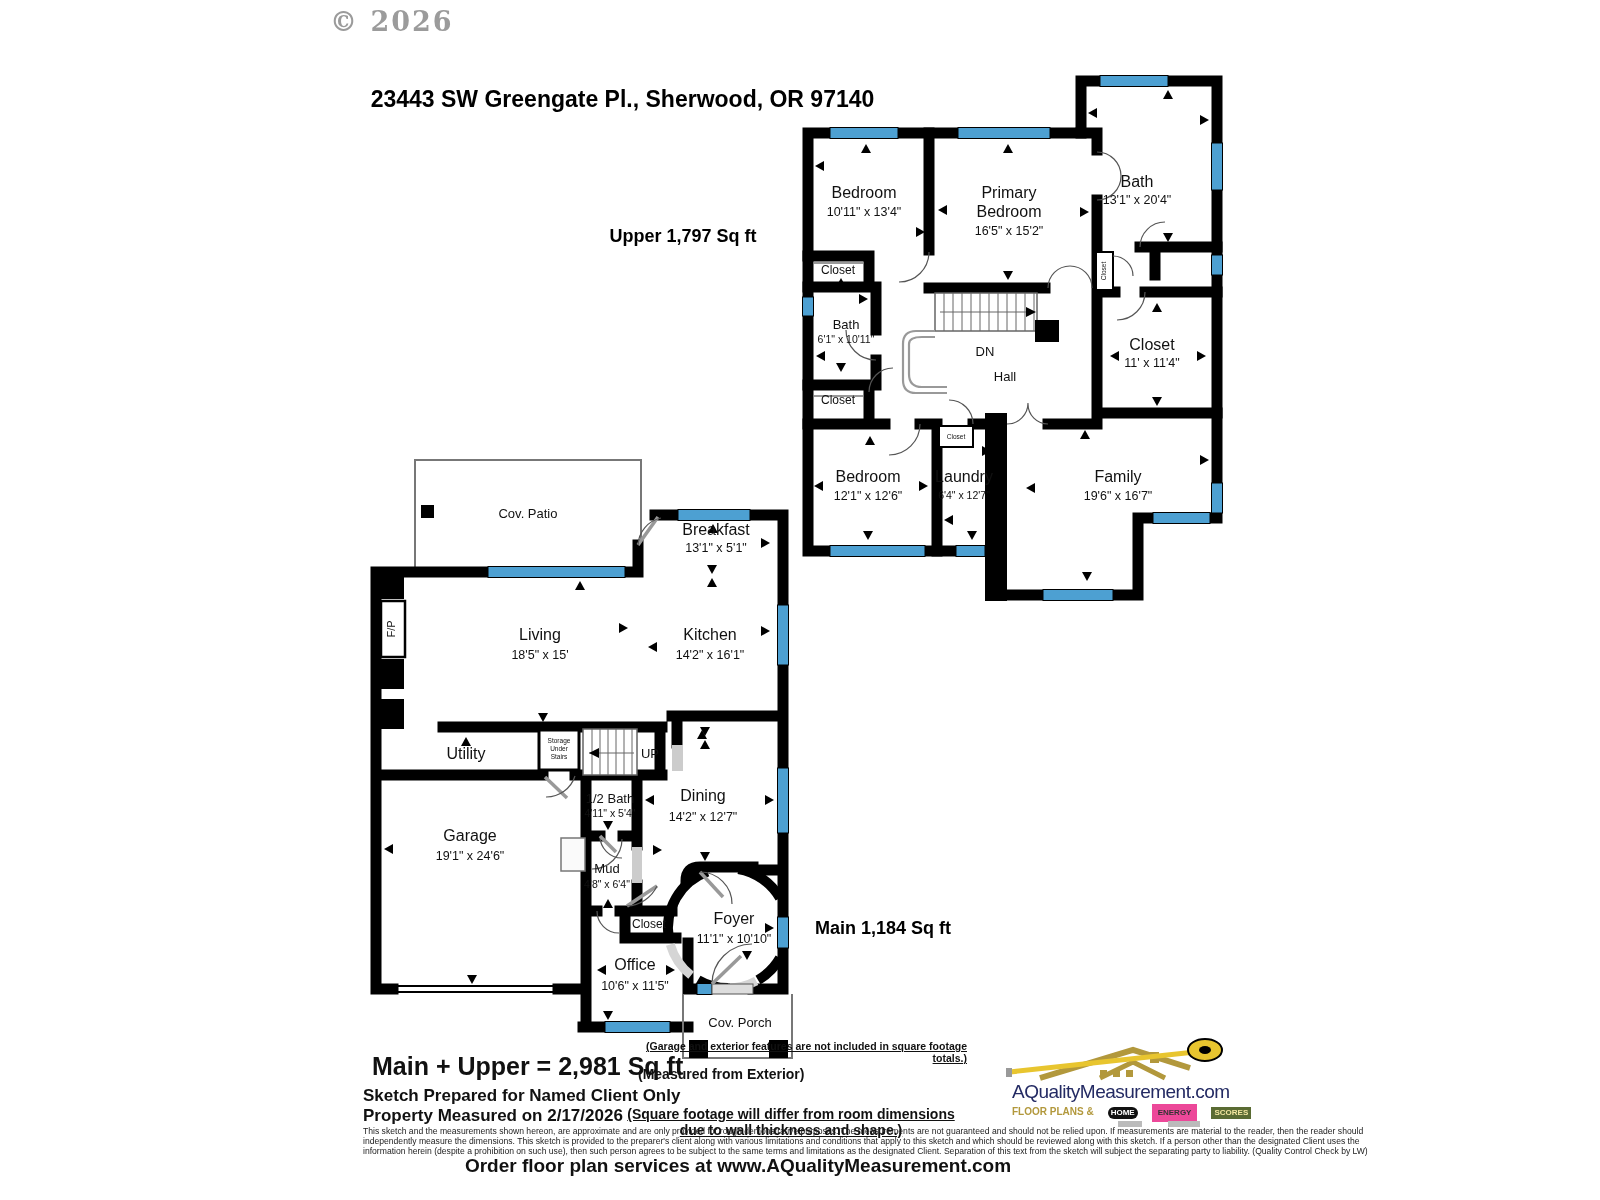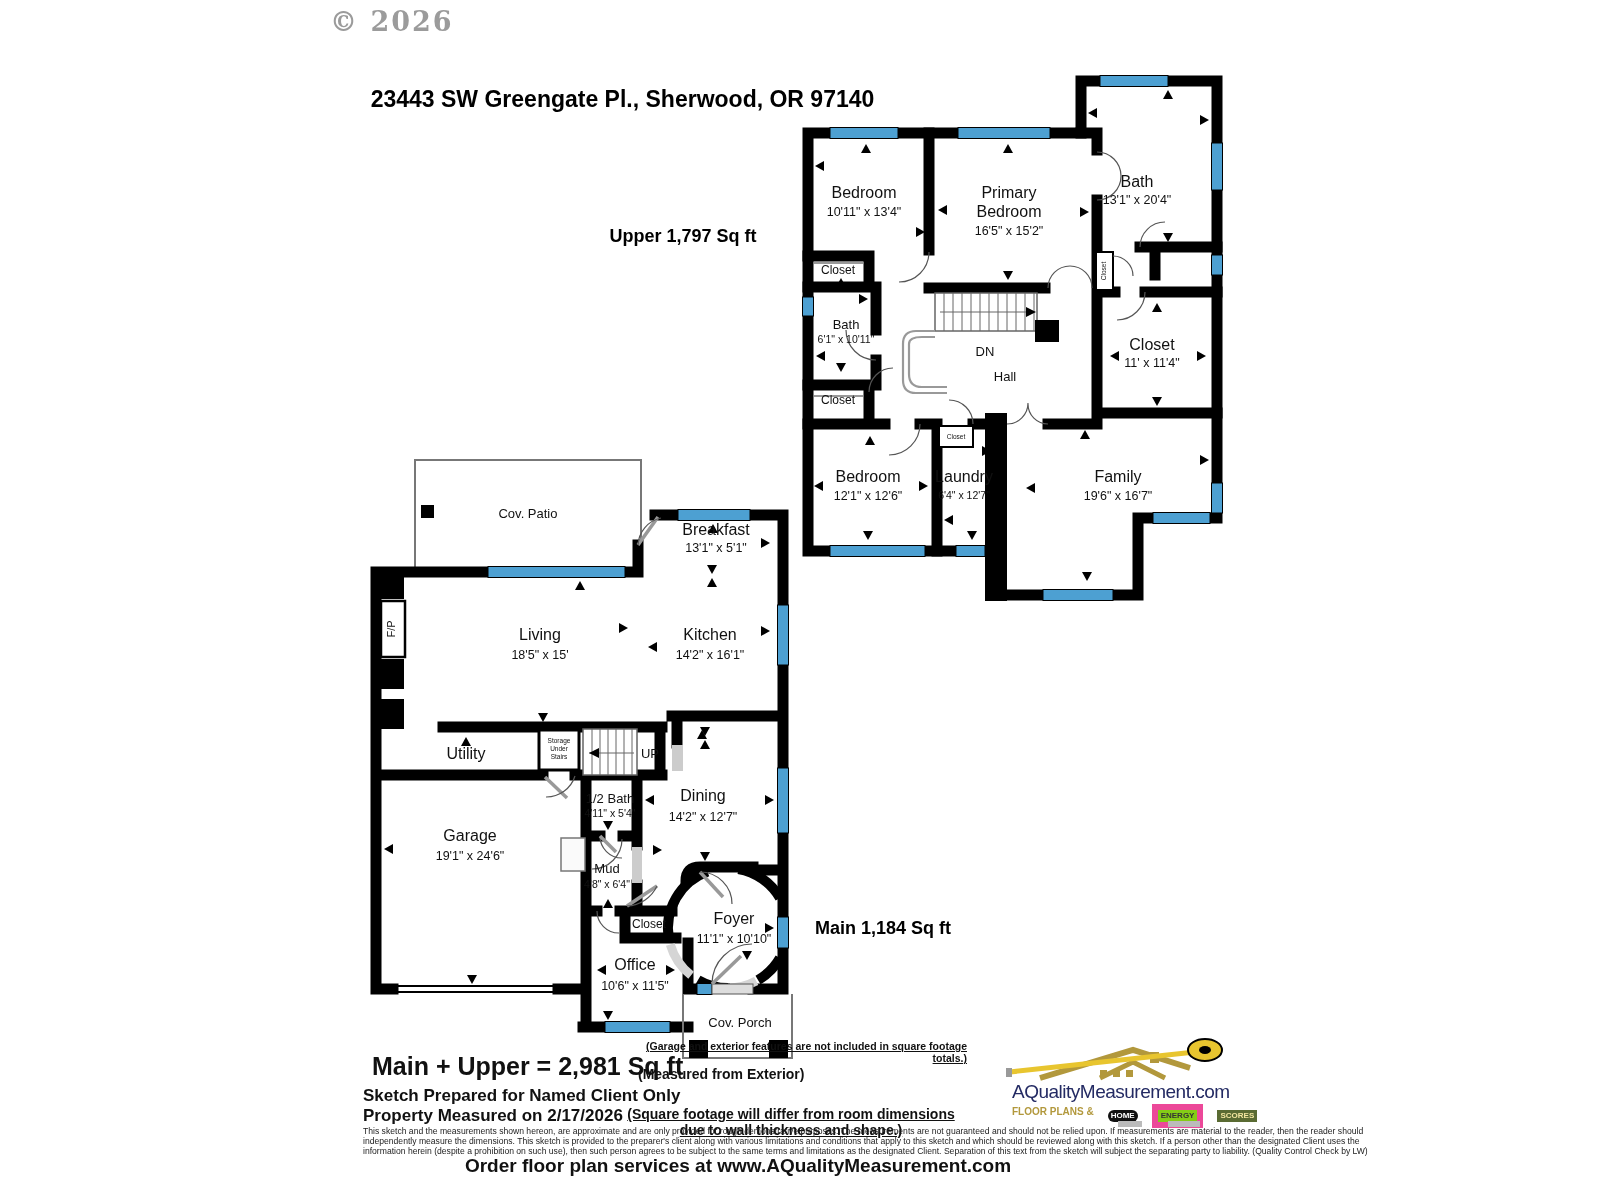--- a/index.html
+++ b/index.html
@@ -35,21 +35,21 @@
   #f-note1{left:615px;top:1040px;width:352px;text-align:right;font-size:10.5px;font-weight:bold;text-decoration:underline;}
   #f-note2{left:615px;top:1106px;width:352px;text-align:center;font-size:14px;font-weight:bold;text-decoration:underline;}
   .disc{left:363px;width:825px;font-size:8.6px;color:#222;white-space:nowrap;}
   #f-order{left:363px;top:1155px;width:750px;text-align:center;font-size:19px;font-weight:bold;}
   #logo-name{left:1012px;top:1081px;width:210px;text-align:center;font-size:19px;font-weight:normal;
              color:var(--logo-navy,#232a63);letter-spacing:-0.5px;}
   #logo-row{left:1012px;top:1104px;width:210px;display:flex;align-items:stretch;gap:14px;font-weight:bold;}
   #logo-tag{color:var(--logo-gold,#b2983c);font-size:10px;padding-top:2px;white-space:nowrap;}
   .badge{font-size:8px;padding:2px 3px;line-height:1;align-self:center;}
   #badge-home{background:#111;color:#fff;border-radius:6px;}
-  #badge-energy{background:#84cc16;color:#333;border:6px solid #ec4899;}
+  #badge-energy{background:#ec4899;color:#333;border:3px solid #ec4899;}
   #badge-scores{background:#5a6b33;color:#f3e6a0;}
   .microbar{position:absolute;height:6px;background:#bbb;}
 </style>
 </head>
 <body>
 
 <div id="canvas">
 
   <div class="abs" id="copyright">© 2026</div>
   <div class="abs" id="address">23443 SW Greengate Pl., Sherwood, OR 97140</div>

